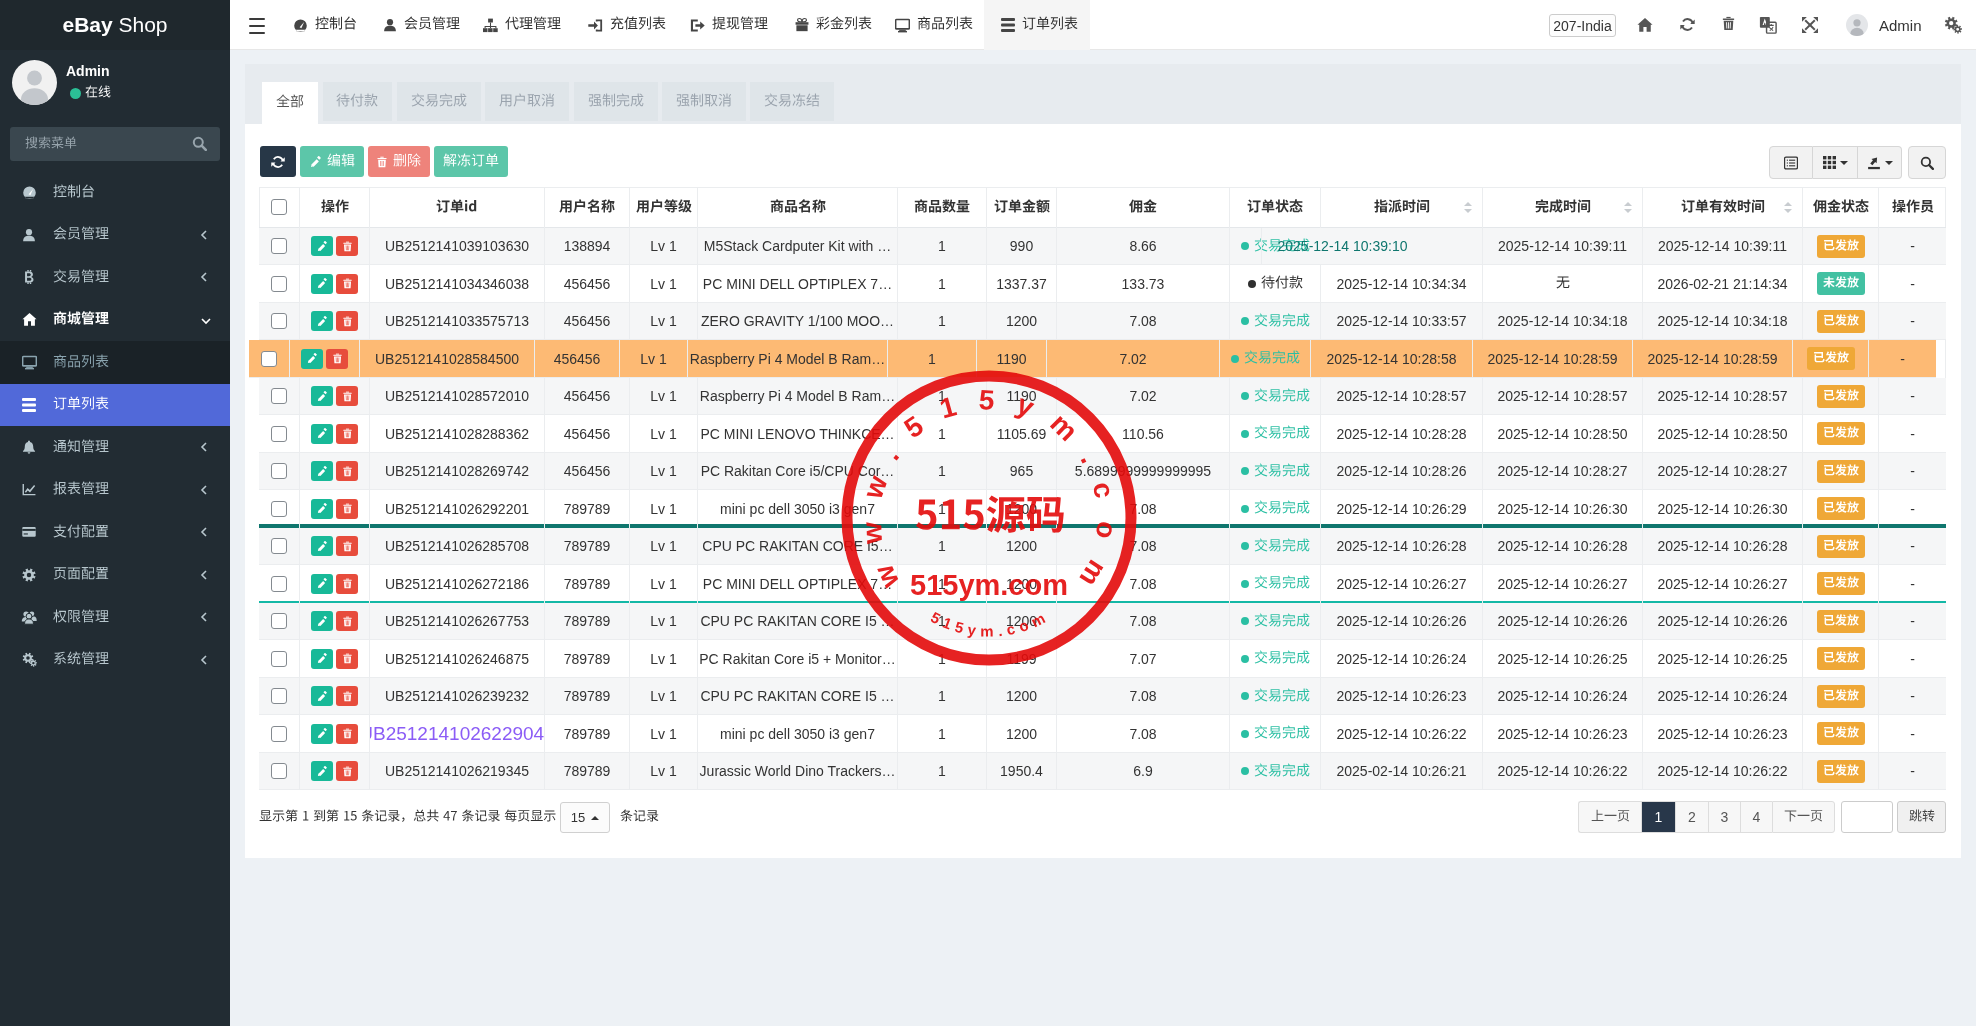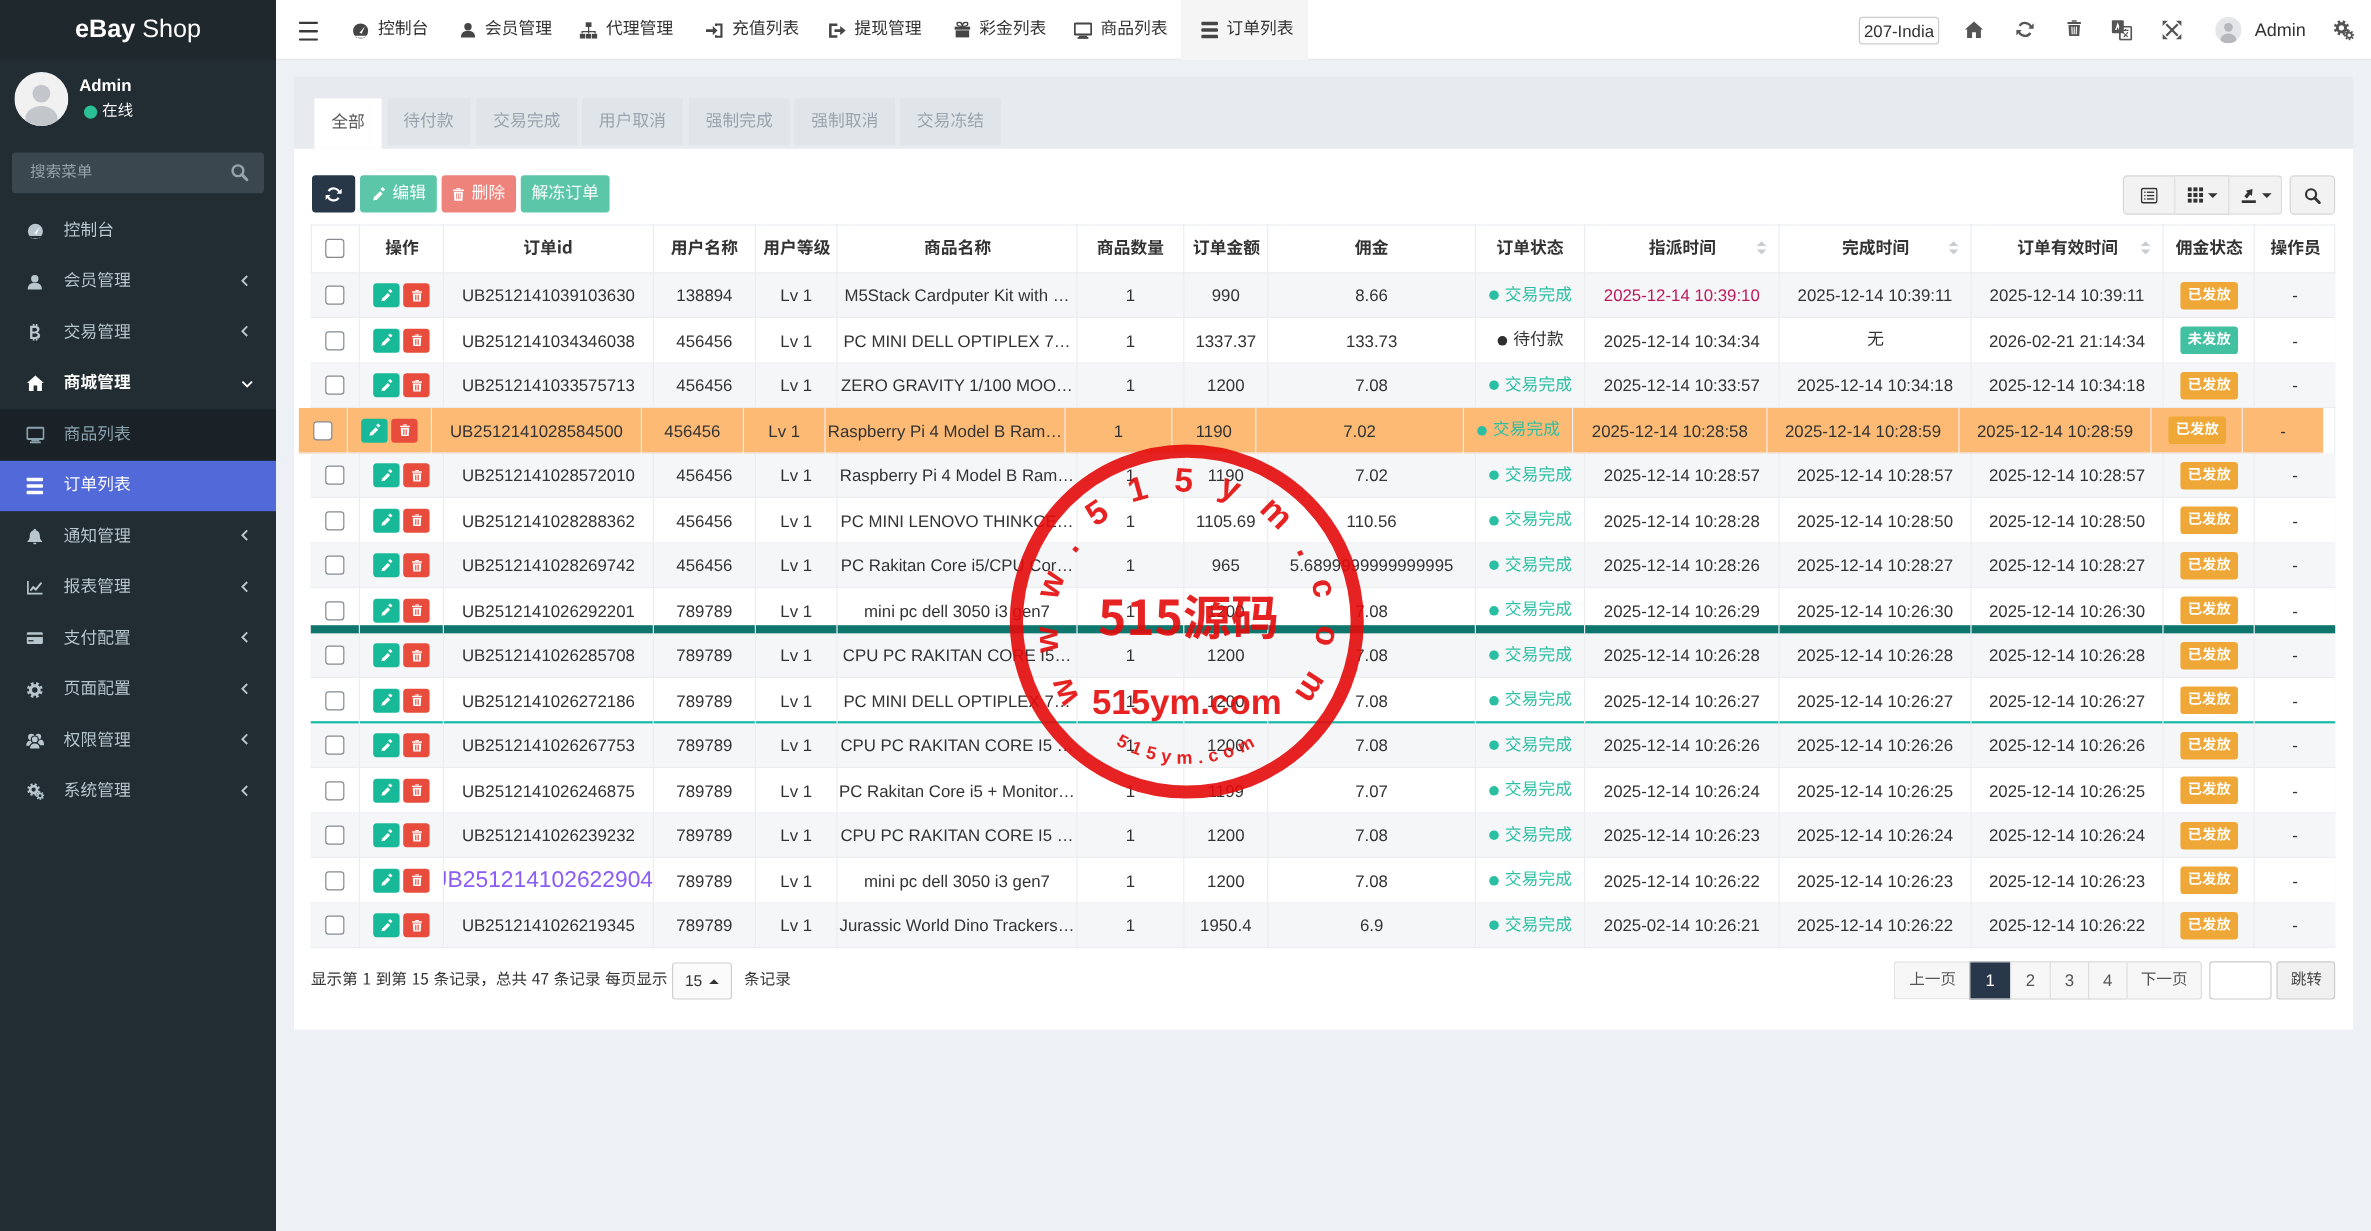--- a/index.html
+++ b/index.html
@@ -572,21 +572,21 @@
     <div style="position:absolute;left:438px;top:0;width:200px;height:37.5px;border-left:1px solid #ebedef;display:flex;align-items:center;justify-content:center;font-size:14px;color:#333;white-space:nowrap;overflow:hidden">M5Stack Cardputer Kit with …</div>
     <div style="position:absolute;left:638px;top:0;width:89px;height:37.5px;border-left:1px solid #ebedef;display:flex;align-items:center;justify-content:center;font-size:14px;color:#333;white-space:nowrap;overflow:hidden">1</div>
     <div style="position:absolute;left:727px;top:0;width:70px;height:37.5px;border-left:1px solid #ebedef;display:flex;align-items:center;justify-content:center;font-size:14px;color:#333;white-space:nowrap;overflow:hidden">990</div>
     <div style="position:absolute;left:797px;top:0;width:173px;height:37.5px;border-left:1px solid #ebedef;display:flex;align-items:center;justify-content:center;font-size:14px;color:#333;white-space:nowrap;overflow:hidden">8.66</div>
     <div style="position:absolute;left:970px;top:0;width:91px;height:37.5px;border-left:1px solid #ebedef;display:flex;align-items:center;justify-content:center;font-size:14px;color:#333;white-space:nowrap;overflow:hidden">
       <span style="width:8px;height:8px;border-radius:50%;background:#2abfa3;display:inline-block;margin-right:5px"></span>
       <svg width="56.0" height="17.5" viewBox="0 0 56.0 17.5" style="vertical-align:-0.22em;color:#2abfa3;">
         <use href="#zp23"></use>
       </svg>
     </div>
-    <div style="position:absolute;left:1061px;top:0;width:162px;height:37.5px;border-left:1px solid #ebedef;display:flex;align-items:center;justify-content:center;font-size:14px;color:#be185d;white-space:nowrap;overflow:hidden">2025-12-14 10:39:10</div>
+    <div style="position:absolute;left:1002px;top:0;width:162px;height:37.5px;border-left:1px solid #ebedef;display:flex;align-items:center;justify-content:center;font-size:14px;color:#0f766e;white-space:nowrap;overflow:hidden">2025-12-14 10:39:10</div>
     <div style="position:absolute;left:1223px;top:0;width:160px;height:37.5px;border-left:1px solid #ebedef;display:flex;align-items:center;justify-content:center;font-size:14px;color:#333;white-space:nowrap;overflow:hidden">2025-12-14 10:39:11</div>
     <div style="position:absolute;left:1383px;top:0;width:160px;height:37.5px;border-left:1px solid #ebedef;display:flex;align-items:center;justify-content:center;font-size:14px;color:#333;white-space:nowrap;overflow:hidden">2025-12-14 10:39:11</div>
     <div style="position:absolute;left:1543px;top:0;width:76px;height:37.5px;border-left:1px solid #ebedef;display:flex;align-items:center;justify-content:center;font-size:14px;color:#333;white-space:nowrap;overflow:hidden">
       <div style="background:#efa837;border-radius:3px;padding:3px 6px 4px"><svg width="36.0" height="15.0" viewBox="0 0 36.0 15.0" style="vertical-align:-0.22em;color:#ffffff;">
           <path id="zp45" d="M1.1 1V2.5H8.5V5H3.1V3.4H1.6V9C1.6 10.8 2.3 11.3 4.6 11.3C5.1 11.3 8 11.3 8.6 11.3C10.8 11.3 11.3 10.6 11.6 8.4C11.2 8.3 10.5 8 10.2 7.8C10 9.6 9.8 9.9 8.5 9.9C7.8 9.9 5.2 9.9 4.6 9.9C3.3 9.9 3.1 9.8 3.1 9V6.4H8.5V7H10V1Z M20 1.1C20.5 1.6 21.1 2.4 21.4 2.8L22.6 2.1C22.3 1.6 21.6 0.9 21.1 0.4ZM13.6 4.5C13.7 4.4 14.2 4.3 14.9 4.3H16.4C15.7 6.6 14.4 8.4 12.2 9.5C12.6 9.8 13.1 10.4 13.3 10.7C14.7 9.9 15.8 8.9 16.7 7.6C17 8.2 17.5 8.7 18 9.2C17 9.8 16 10.1 14.8 10.4C15.1 10.7 15.4 11.3 15.6 11.7C16.9 11.3 18.1 10.8 19.1 10.2C20.2 10.9 21.4 11.4 22.8 11.7C23 11.3 23.4 10.7 23.7 10.3C22.4 10.1 21.3 9.8 20.4 9.3C21.3 8.3 22.1 7.2 22.6 5.7L21.6 5.2L21.3 5.3H17.8C17.9 4.9 18 4.6 18.1 4.3H23.3L23.4 2.9H18.5C18.7 2.2 18.8 1.4 18.9 0.5L17.3 0.3C17.2 1.2 17 2.1 16.8 2.9H15.2C15.5 2.3 15.8 1.5 16 0.9L14.5 0.6C14.3 1.6 13.8 2.5 13.7 2.7C13.5 3 13.3 3.2 13.1 3.3C13.3 3.6 13.5 4.2 13.6 4.5ZM19.1 8.4C18.5 7.9 18 7.3 17.6 6.7H20.6C20.2 7.3 19.7 7.9 19.1 8.4Z M31.1 0.4C30.8 2.3 30.3 4.2 29.4 5.4V5.3C29.4 5.1 29.4 4.7 29.4 4.7H27V3.5H29.8V2.2H27.2L28.2 1.9C28 1.5 27.8 0.8 27.6 0.3L26.3 0.6C26.5 1.1 26.7 1.8 26.8 2.2H24.5V3.5H25.6V5.9C25.6 7.4 25.5 9.1 24.2 10.6C24.5 10.9 25 11.3 25.2 11.6C26.7 9.9 27 7.9 27 6H28C28 8.8 27.9 9.9 27.7 10.1C27.6 10.3 27.5 10.3 27.4 10.3C27.2 10.3 26.9 10.3 26.5 10.3C26.7 10.6 26.8 11.2 26.8 11.6C27.3 11.6 27.8 11.6 28.1 11.5C28.5 11.4 28.7 11.3 28.9 11C29.2 10.6 29.3 9.3 29.4 5.9C29.7 6.2 30 6.6 30.2 6.9C30.5 6.6 30.7 6.2 30.9 5.9C31.1 6.8 31.4 7.6 31.8 8.3C31.2 9.2 30.3 9.9 29.2 10.4C29.5 10.7 29.9 11.4 30 11.7C31.1 11.1 31.9 10.5 32.6 9.6C33.2 10.4 33.9 11.1 34.8 11.6C35 11.2 35.5 10.6 35.8 10.3C34.8 9.9 34 9.2 33.4 8.3C34.1 7.1 34.5 5.6 34.8 3.9H35.7V2.5H32.1C32.3 1.9 32.5 1.2 32.6 0.6ZM31.8 3.9H33.3C33.2 5 32.9 6 32.6 6.8C32.2 6 31.9 5 31.7 3.9Z" fill="currentColor"></path>
         </svg></div>
     </div>
     <div style="position:absolute;left:1619px;top:0;width:68px;height:37.5px;border-left:1px solid #ebedef;display:flex;align-items:center;justify-content:center;font-size:14px;color:#333;white-space:nowrap;overflow:hidden">-</div>
   </div>
 <div class="abs" style="left:259px;top:265.0px;width:1687px;height:37.5px;background:#ffffff;border-bottom:1px solid #ebedef">
@@ -850,21 +850,21 @@
     <div style="position:absolute;left:1061px;top:0;width:162px;height:37.5px;border-left:1px solid #ebedef;display:flex;align-items:center;justify-content:center;font-size:14px;color:#333;white-space:nowrap;overflow:hidden">2025-12-14 10:28:26</div>
     <div style="position:absolute;left:1223px;top:0;width:160px;height:37.5px;border-left:1px solid #ebedef;display:flex;align-items:center;justify-content:center;font-size:14px;color:#333;white-space:nowrap;overflow:hidden">2025-12-14 10:28:27</div>
     <div style="position:absolute;left:1383px;top:0;width:160px;height:37.5px;border-left:1px solid #ebedef;display:flex;align-items:center;justify-content:center;font-size:14px;color:#333;white-space:nowrap;overflow:hidden">2025-12-14 10:28:27</div>
     <div style="position:absolute;left:1543px;top:0;width:76px;height:37.5px;border-left:1px solid #ebedef;display:flex;align-items:center;justify-content:center;font-size:14px;color:#333;white-space:nowrap;overflow:hidden">
       <div style="background:#efa837;border-radius:3px;padding:3px 6px 4px"><svg width="36.0" height="15.0" viewBox="0 0 36.0 15.0" style="vertical-align:-0.22em;color:#ffffff;">
           <use href="#zp45"></use>
         </svg></div>
     </div>
     <div style="position:absolute;left:1619px;top:0;width:68px;height:37.5px;border-left:1px solid #ebedef;display:flex;align-items:center;justify-content:center;font-size:14px;color:#333;white-space:nowrap;overflow:hidden">-</div>
   </div>
-<div class="abs" style="left:259px;top:490.0px;width:1687px;height:37.5px;background:#ffffff;border-bottom:7px solid #0f766e">
+<div class="abs" style="left:259px;top:490.0px;width:1687px;height:37.5px;background:#ffffff;border-bottom:4px solid #0f766e">
     <div style="position:absolute;left:0px;top:0;width:40px;height:37.5px;display:flex;align-items:center;justify-content:center;font-size:14px;color:#333;white-space:nowrap;overflow:hidden">
       <div style="width:16px;height:16px;border:1.5px solid #848a90;border-radius:3px;background:#fff"></div>
     </div>
     <div style="position:absolute;left:40px;top:0;width:70px;height:37.5px;border-left:1px solid #ebedef;display:flex;align-items:center;justify-content:center;font-size:14px;color:#333;white-space:nowrap;overflow:hidden">
       <div style="width:22px;height:20px;background:#18b998;border-radius:3px;display:flex;align-items:center;justify-content:center">
         <svg width="11" height="11" viewBox="0 0 11 11" style="">
           <path d="M0.88,10.120000000000001 L1.54,7.48 L3.52,9.459999999999999 Z" fill="#fff"></path>
           <rect x="3.3" y="3.08" width="2.8600000000000003" height="6.82" transform="rotate(45 4.7299999999999995 6.489999999999999)" fill="#fff"></rect>
           <rect x="6.82" y="0.44" width="2.8600000000000003" height="2.2" transform="rotate(45 8.25 1.54)" fill="#fff"></rect>
         </svg>

